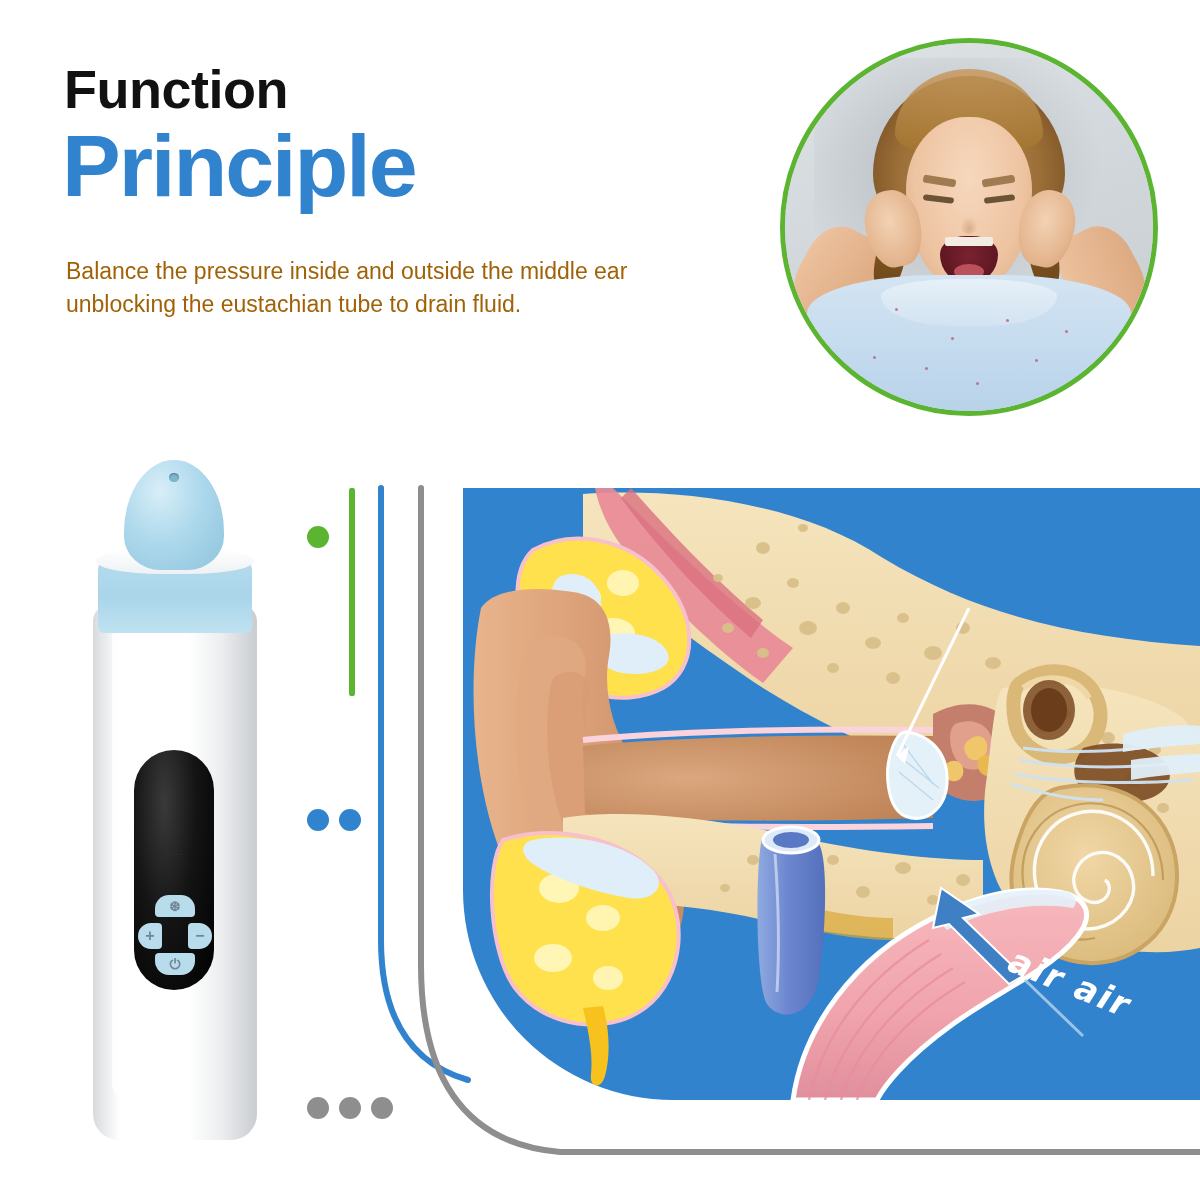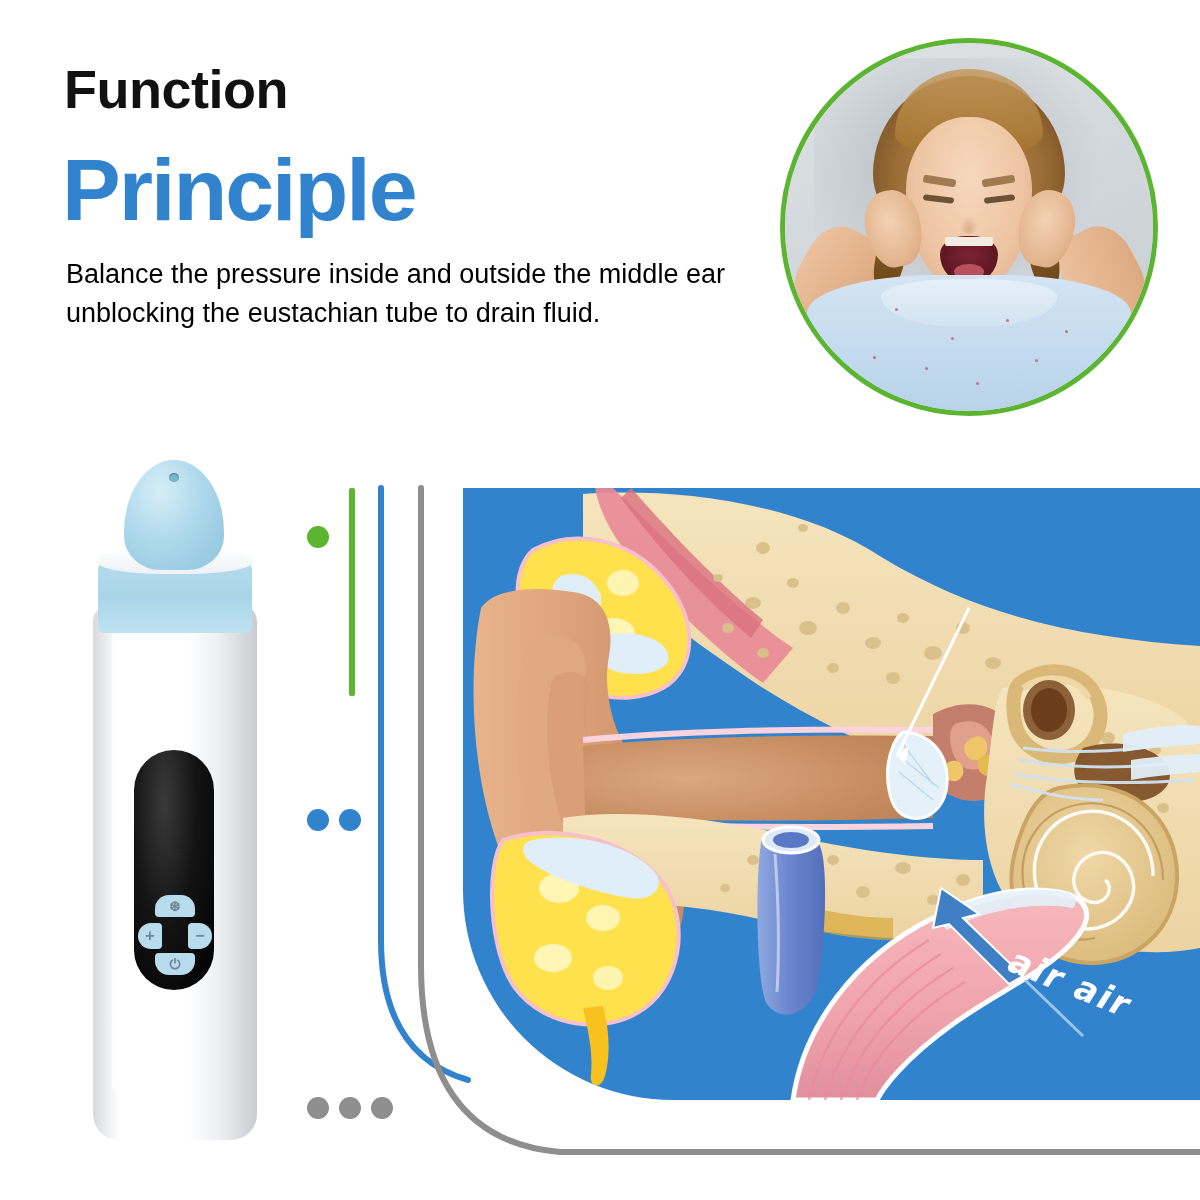--- a/index.html
+++ b/index.html
@@ -14,25 +14,25 @@
 
   
   .hd-title{
     position:absolute;left:64px;top:62px;
     font-size:54px;font-weight:700;color:#111111;
     letter-spacing:-0.5px;line-height:1.0;
   }
   .hd-sub{
     position:absolute;left:62px;top:122px;
     font-size:88px;font-weight:700;color:#3183ce;
-    letter-spacing:-2px;line-height:1.0;margin-top:24px;
+    letter-spacing:-2px;line-height:1.0;
   }
   .hd-body{
     position:absolute;left:66px;top:255px;width:660px;
-    font-size:27px;color:#000000;line-height:1.45;font-weight:400;
+    font-size:23px;color:#a16207;line-height:1.45;font-weight:400;
   }
 
   
   .photo-wrap{
     position:absolute;left:780px;top:38px;width:368px;height:368px;
     border-radius:50%;border:5px solid #5cb531;
     overflow:hidden;background:#d9dde0;
   }
   .ph-bg{position:absolute;inset:0;background:linear-gradient(160deg,#dfe3e6 0%,#cfd5d9 55%,#c7ced3 100%);}
   .ph-shadow{position:absolute;left:8%;top:4%;width:84%;height:70%;

